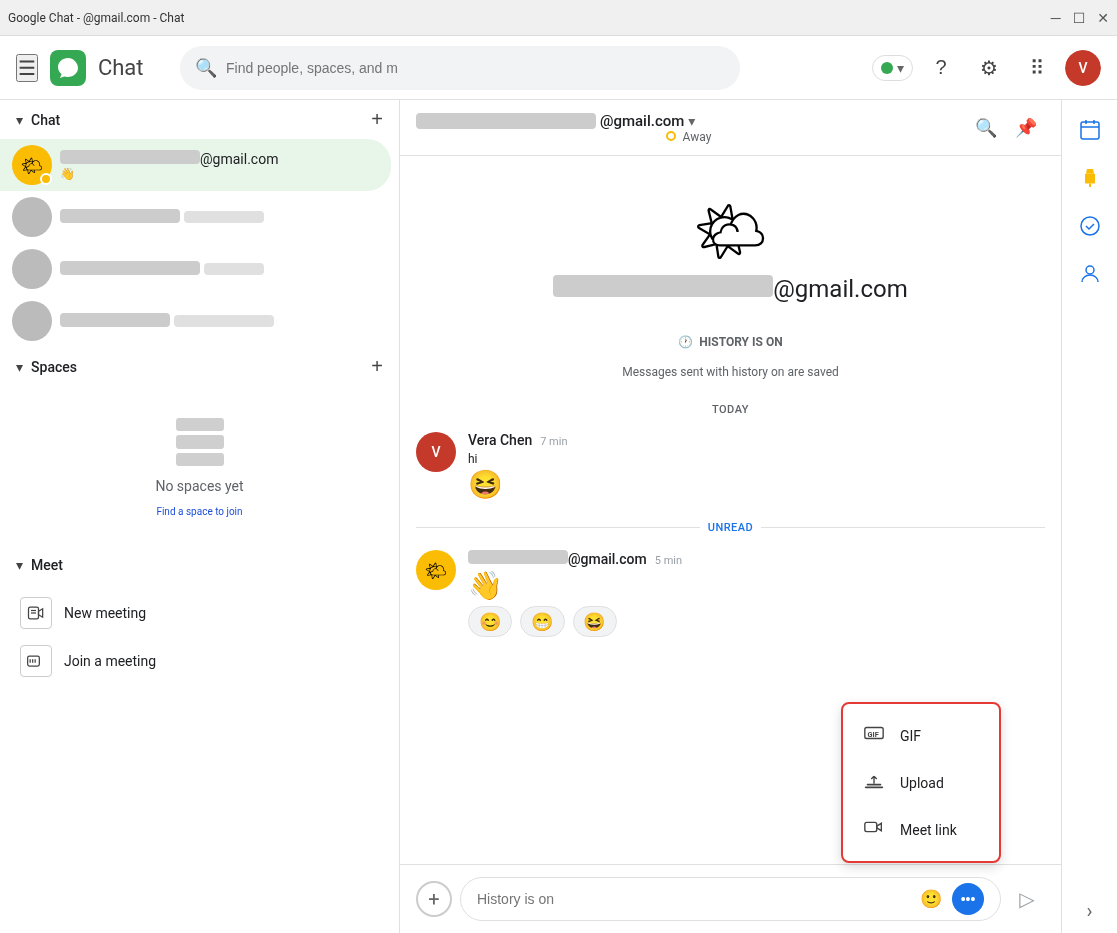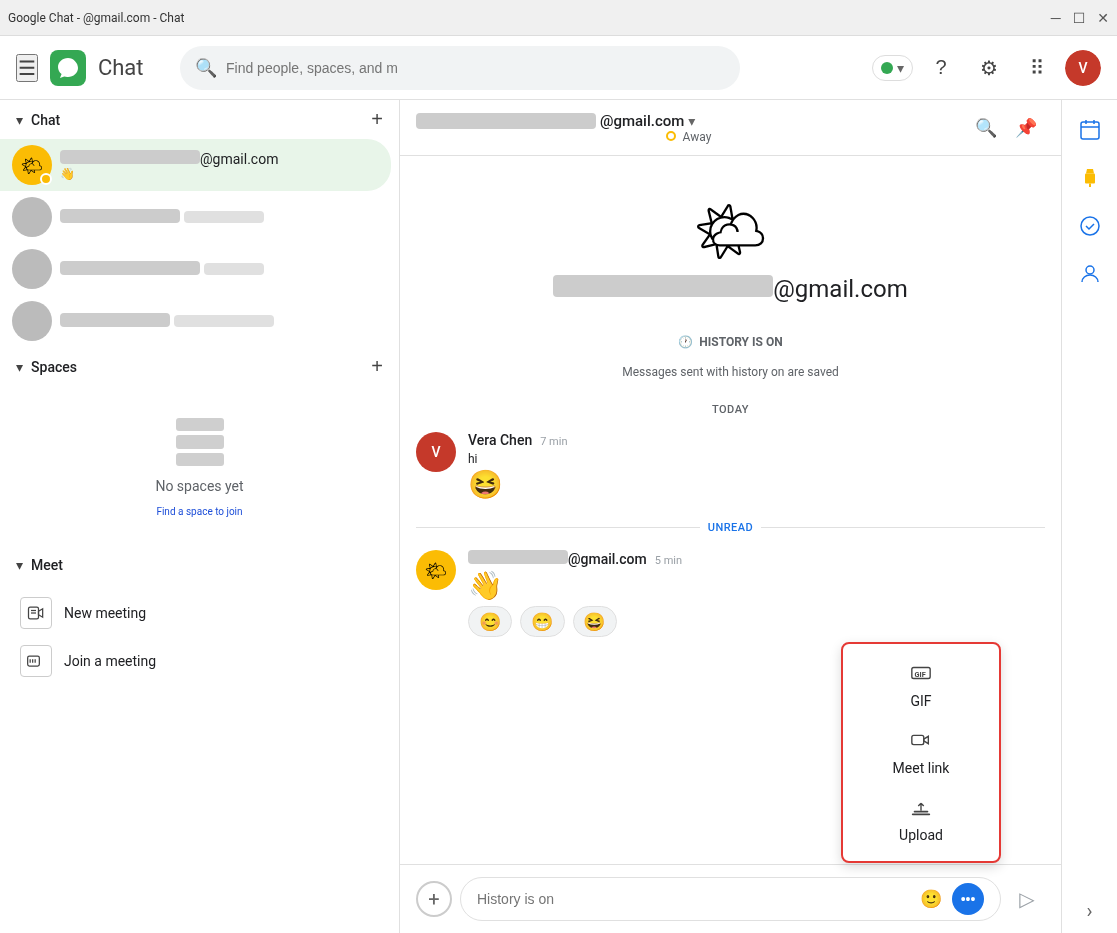--- a/index.html
+++ b/index.html
@@ -282,26 +282,25 @@
       border: 2px solid #e53935;
       border-radius: 8px;
       padding: 8px 0;
       min-width: 160px;
       box-shadow: 0 4px 12px rgba(0,0,0,0.15);
       z-index: 100;
     }
     .popup-menu-item {
       display: flex;
       align-items: center;
-      gap: 4px;
+      gap: 15px;
       padding: 10px 20px;
       cursor: pointer;
       font-size: 14px;
       color: #202124;
-      flex-direction: column;
     }
     .popup-icon { font-size: 20px; color: #444; }
 
     
     .blurred-avatar { width: 40px; height: 40px; border-radius: 50%; background: #bbb; flex-shrink: 0; }
     .blurred-name { display: inline-block; background: #ccc; border-radius: 4px; height: 14px; }
     .blurred-preview { display: inline-block; background: #e0e0e0; border-radius: 4px; height: 12px; margin-top: 3px; }
 
     
     .spaces-grid-icon {
@@ -544,35 +543,35 @@
               <svg width="22" height="22" viewBox="0 0 24 24" fill="none" stroke="#444" stroke-width="1.5">
                   <rect x="2" y="6" width="20" height="12" rx="2"></rect>
                   <text x="5" y="16" font-size="8" fill="#444" stroke="none" font-weight="bold">GIF</text>
                 </svg>
             </span>
             <span>GIF</span>
           </div>
           <div class="popup-menu-item">
             <span class="popup-icon">
               <svg width="22" height="22" viewBox="0 0 24 24" fill="none" stroke="#444" stroke-width="1.5">
-                  <rect x="2" y="7" width="13" height="10" rx="2"></rect>
-                  <path d="M15 11l5-3v8l-5-3v-2z"></path>
-                </svg>
-            </span>
-            <span>Meet link</span>
-          </div>
-          <div class="popup-menu-item">
-            <span class="popup-icon">
-              <svg width="22" height="22" viewBox="0 0 24 24" fill="none" stroke="#444" stroke-width="1.5">
                   <path d="M12 16V8m0 0l-3 3m3-3l3 3"></path>
                   <rect x="4" y="16" width="16" height="2" rx="1" fill="#444" stroke="none"></rect>
                   <rect x="2" y="19" width="20" height="2" rx="1" fill="#444" stroke="none"></rect>
                 </svg>
             </span>
             <span>Upload</span>
+          </div>
+          <div class="popup-menu-item">
+            <span class="popup-icon">
+              <svg width="22" height="22" viewBox="0 0 24 24" fill="none" stroke="#444" stroke-width="1.5">
+                  <rect x="2" y="7" width="13" height="10" rx="2"></rect>
+                  <path d="M15 11l5-3v8l-5-3v-2z"></path>
+                </svg>
+            </span>
+            <span>Meet link</span>
           </div>
         </div>
       </div>
     </div>
 
     <div class="right-sidebar">
       <div class="right-icon-btn" style="color:#1a73e8;">
         <svg width="24" height="24" viewBox="0 0 24 24" fill="none">
             <rect x="3" y="4" width="18" height="17" rx="2" stroke="#1a73e8" stroke-width="1.5"></rect>
             <path d="M3 9h18" stroke="#1a73e8" stroke-width="1.5"></path>

